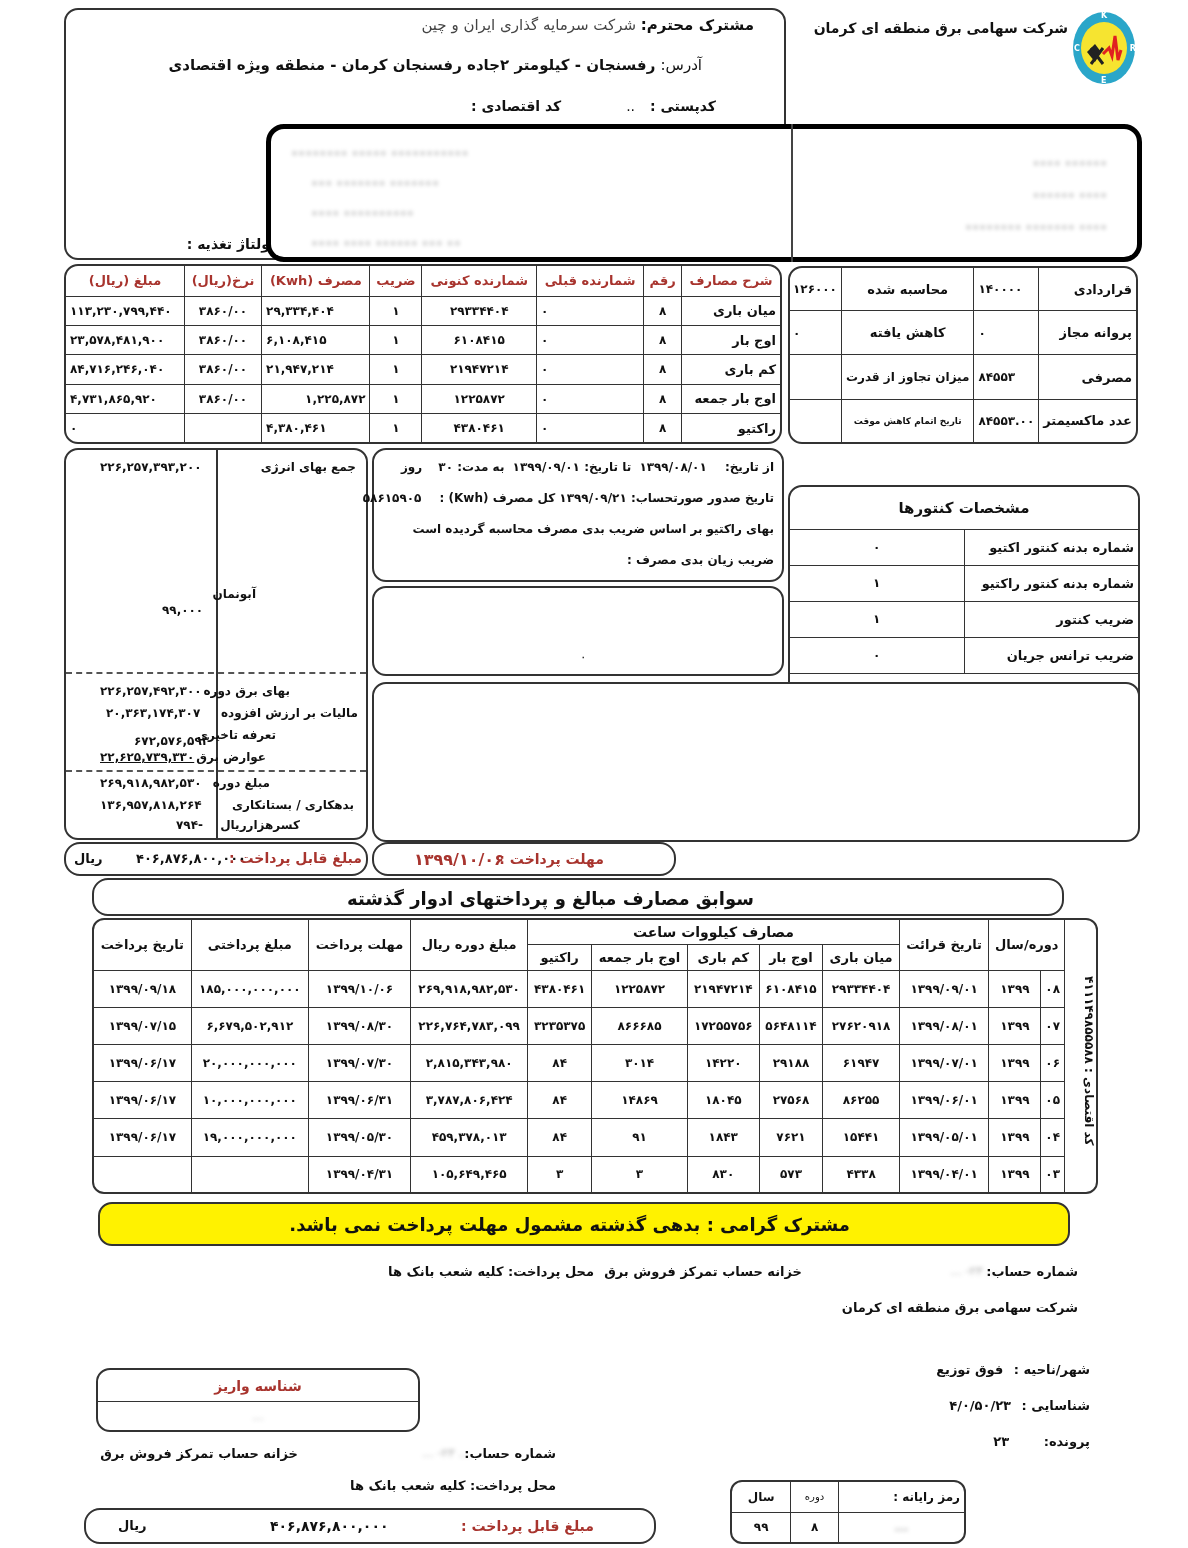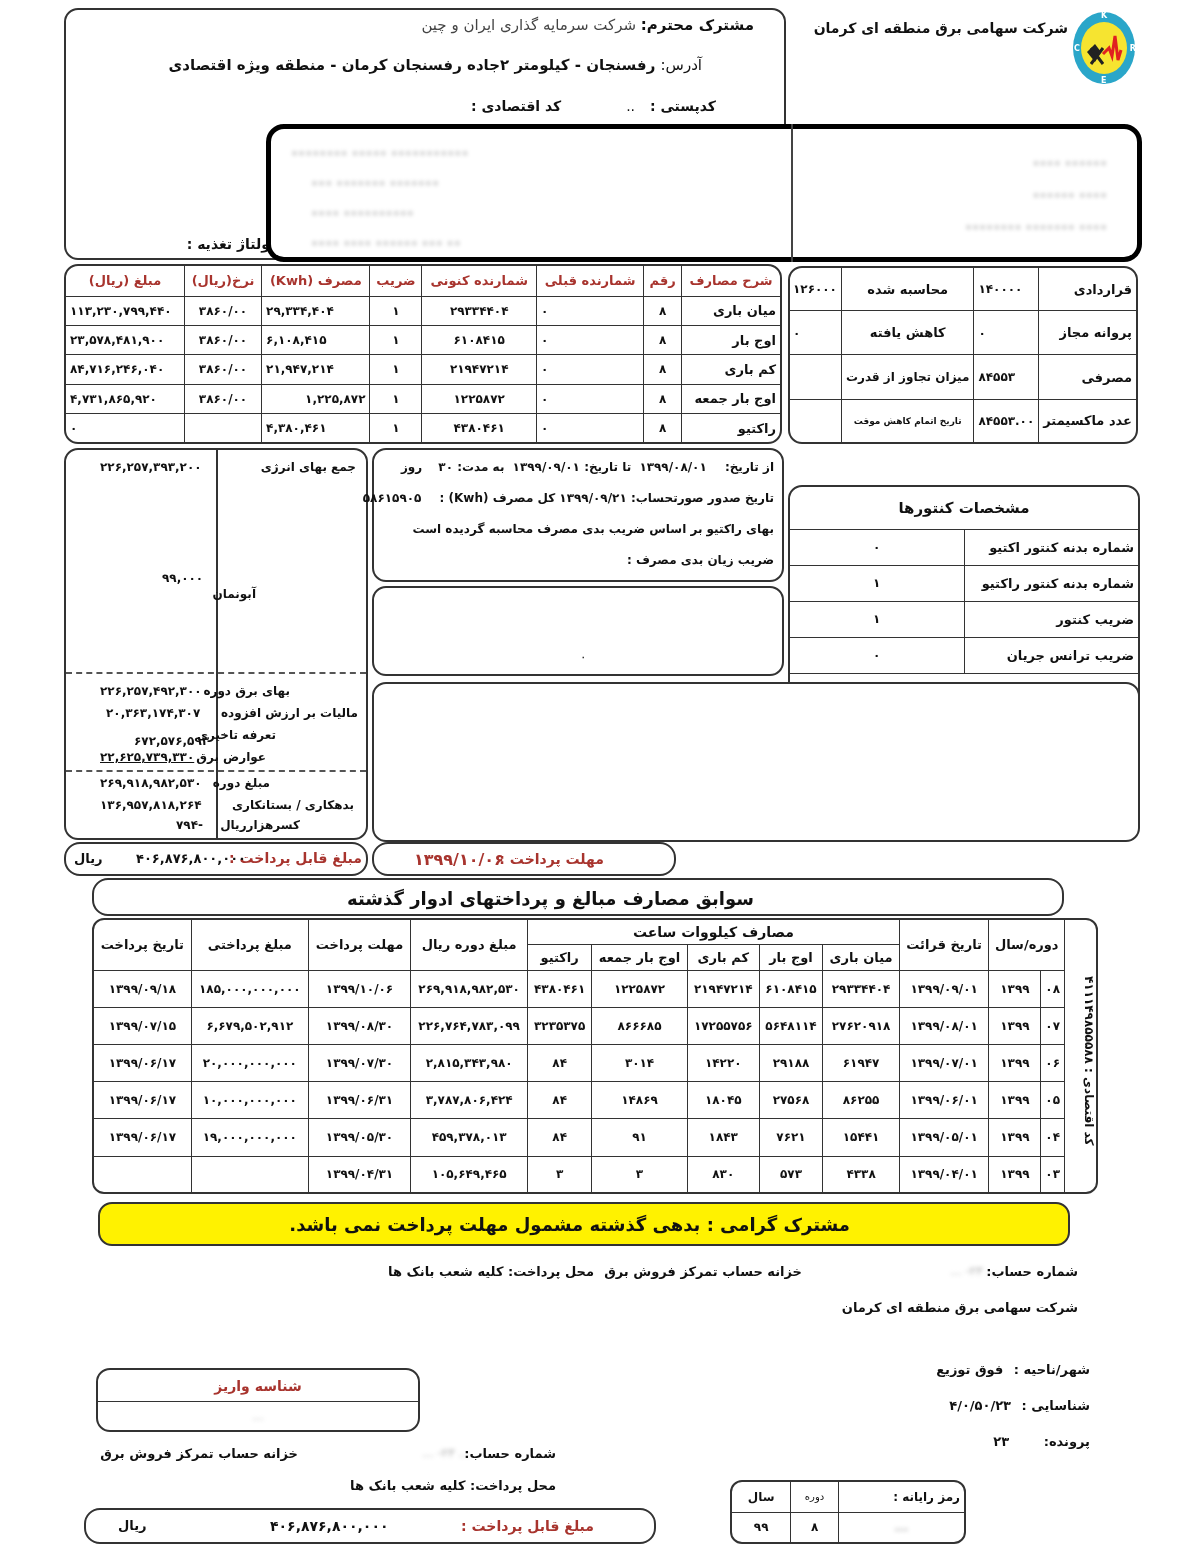--- a/index.html
+++ b/index.html
@@ -168,21 +168,21 @@
     </tr>
   </tbody>
     </table>
 </div>
 
 <div class="box" style="left:64px;top:448px;width:304px;height:392px;">
   <div class="abs" style="left:150px;top:0;width:1.5px;height:388px;background:#333;"></div>
   <div class="row-lbl" style="right:10px;top:10px;">جمع بهای انرژی</div>
   <div class="row-lbl" style="left:34px;top:10px;">۲۲۶,۲۵۷,۳۹۳,۲۰۰</div>
   <div class="row-lbl" style="right:110px;top:137px;">آبونمان</div>
-  <div class="row-lbl" style="left:96px;top:121px;">۹۹,۰۰۰</div>
+  <div class="row-lbl" style="left:96px;top:153px;">۹۹,۰۰۰</div>
   <div class="dash" style="left:0;right:0;top:222px;"></div>
 
   <div class="row-lbl" style="right:76px;top:234px;">بهای برق دوره</div>
   <div class="row-lbl" style="left:34px;top:234px;">۲۲۶,۲۵۷,۴۹۲,۳۰۰</div>
   <div class="row-lbl" style="right:8px;top:256px;">مالیات بر ارزش افزوده</div>
   <div class="row-lbl" style="left:40px;top:256px;">۲۰,۳۶۳,۱۷۴,۳۰۷</div>
   <div class="row-lbl" style="right:90px;top:278px;">تعرفه تاخیری</div>
   <div class="row-lbl" style="left:56px;top:284px;margin-left:12px;">۶۷۲,۵۷۶,۵۹۳</div>
   <div class="row-lbl" style="right:100px;top:300px;">عوارض برق</div>
   <div class="row-lbl" style="left:34px;top:300px;text-decoration:underline;">۲۲,۶۲۵,۷۳۹,۳۳۰</div>

